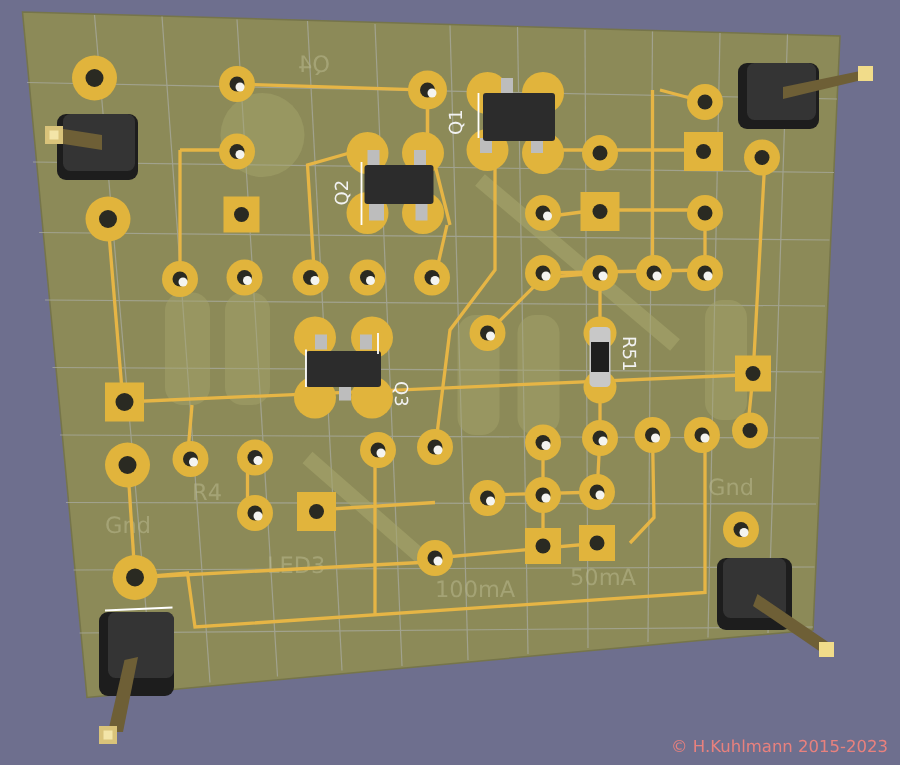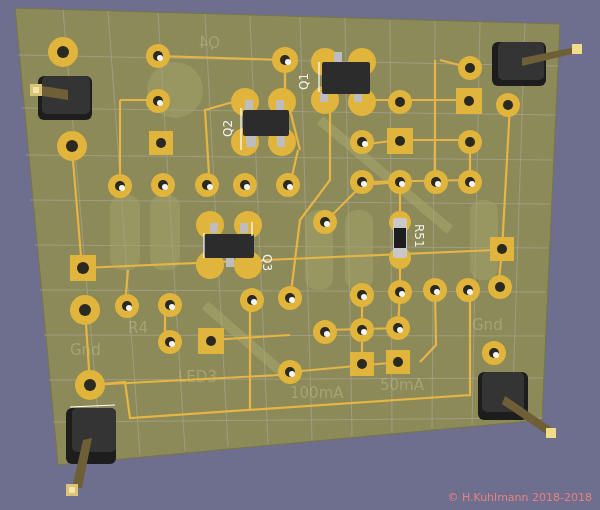--- a/index.html
+++ b/index.html
@@ -297,13 +297,13 @@
     <rect x="69" y="487" width="6" height="6" fill="#f3e5a8"></rect>
   </g>
   <g>
     <rect x="478" y="372" width="50" height="48" rx="6" fill="#1d1d1d"></rect>
     <rect x="482" y="372" width="42" height="40" rx="5" fill="#343434"></rect>
     <polygon points="505,396 555,430 552,438 502,404" fill="#6e5f36"></polygon>
     <rect x="546" y="428" width="10" height="10" fill="#f1dc8a"></rect>
   </g>
 </svg>
 
-<div class="credit">© H.Kuhlmann 2018-2018</div>
+<div class="credit">© H.Kuhlmann 2015-2023</div>
 
 </body></html>

